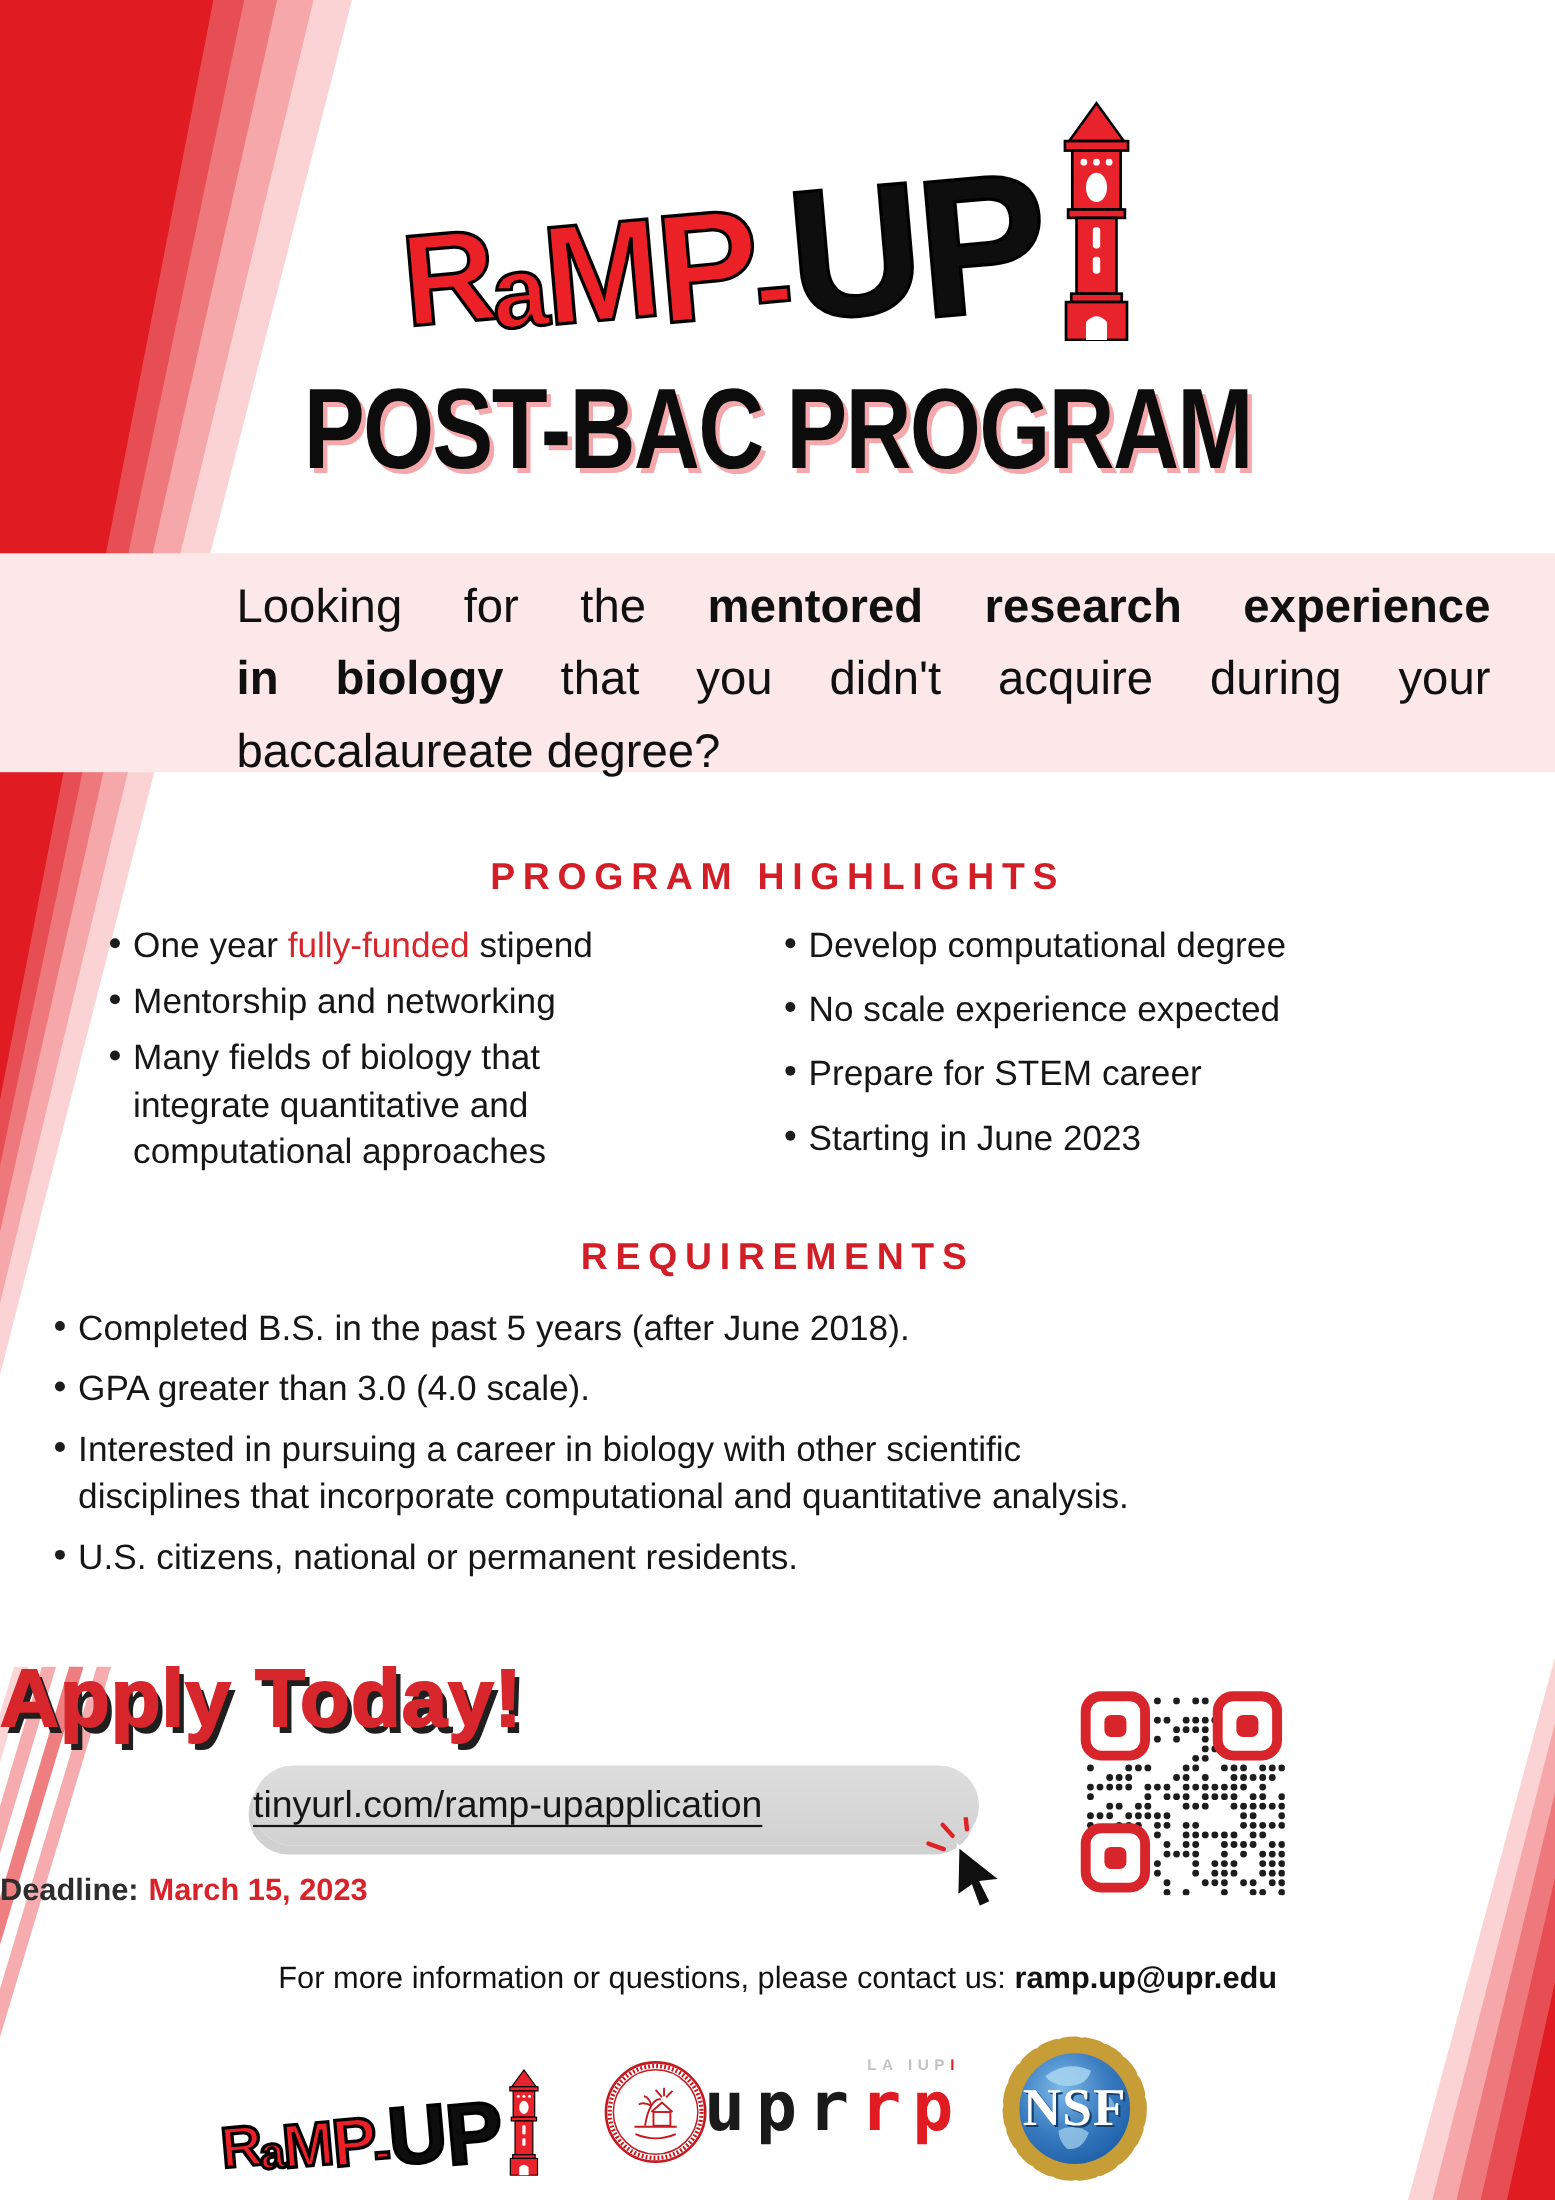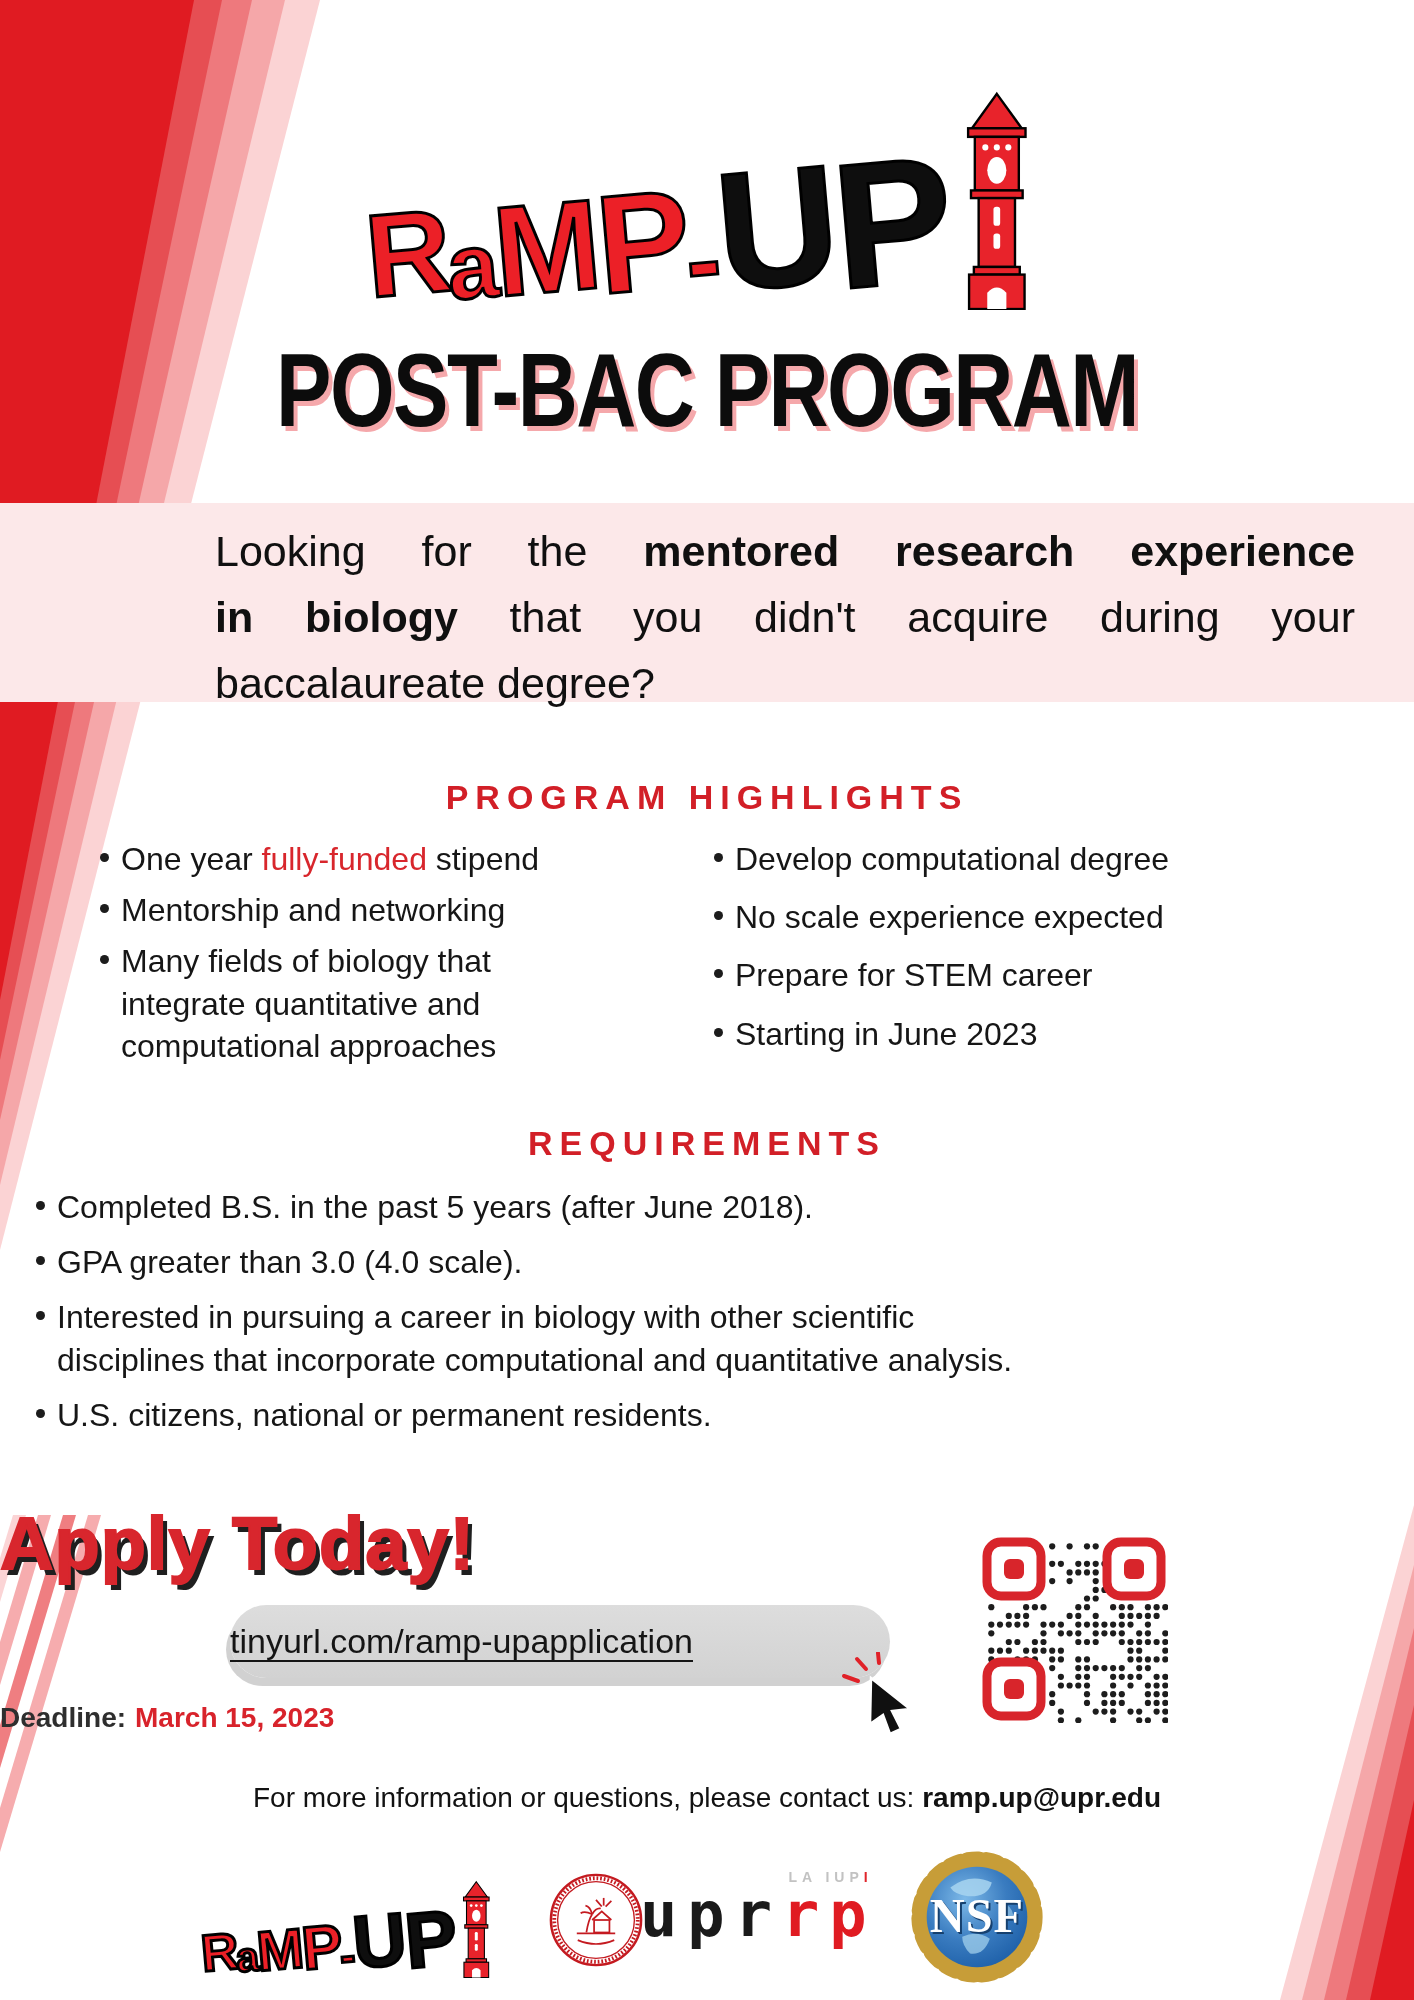--- a/index.html
+++ b/index.html
@@ -53,21 +53,21 @@
                color:#d21f27;letter-spacing:7px;z-index:3;}
   .hl-heading{top:778px;}
   .req-heading{top:1124px;}
   ul.plain{list-style:none;margin:0;padding:0;position:absolute;z-index:3;}
   ul.plain li{display:flex;align-items:flex-start;font-size:32px;line-height:1.32;color:#161616;}
   .dot{width:9px;height:9px;border-radius:50%;background:#1c1c1c;flex:none;margin:15px 12px 0 0;}
   .hl-left{top:838px;left:100px;width:600px;}
   .hl-left li{margin-bottom:9px;}
   .hl-right{top:838px;left:714px;width:660px;}
   .hl-right li{margin-bottom:16px;}
-  .req-list{top:1186px;left:36px;width:1340px;}
+  .req-list{top:1186px;left:50px;width:1340px;}
   .req-list li{margin-bottom:13px;font-size:32px;}
   .red-inline{color:#d8262c;}
   
   .apply{position:absolute;top:1500px;left:0;width:1120px;z-index:3;}
   .cta{font-size:74px;font-weight:bold;color:#d8262d;-webkit-text-stroke:2px #d8262d;letter-spacing:1px;
        text-shadow:5px 6px 0 #1f1f1f;line-height:1.2;}
   .pill{margin:16px auto 0;width:660px;height:73px;border-radius:40px;
         background:linear-gradient(#dddddd,#d2d2d2);box-shadow:-4px 8px 0 rgba(0,0,0,0.18);
         line-height:73px;font-size:34px;color:#151515;cursor:pointer;}
   .pill span{text-decoration:underline;text-underline-offset:7px;text-decoration-thickness:2px;}

